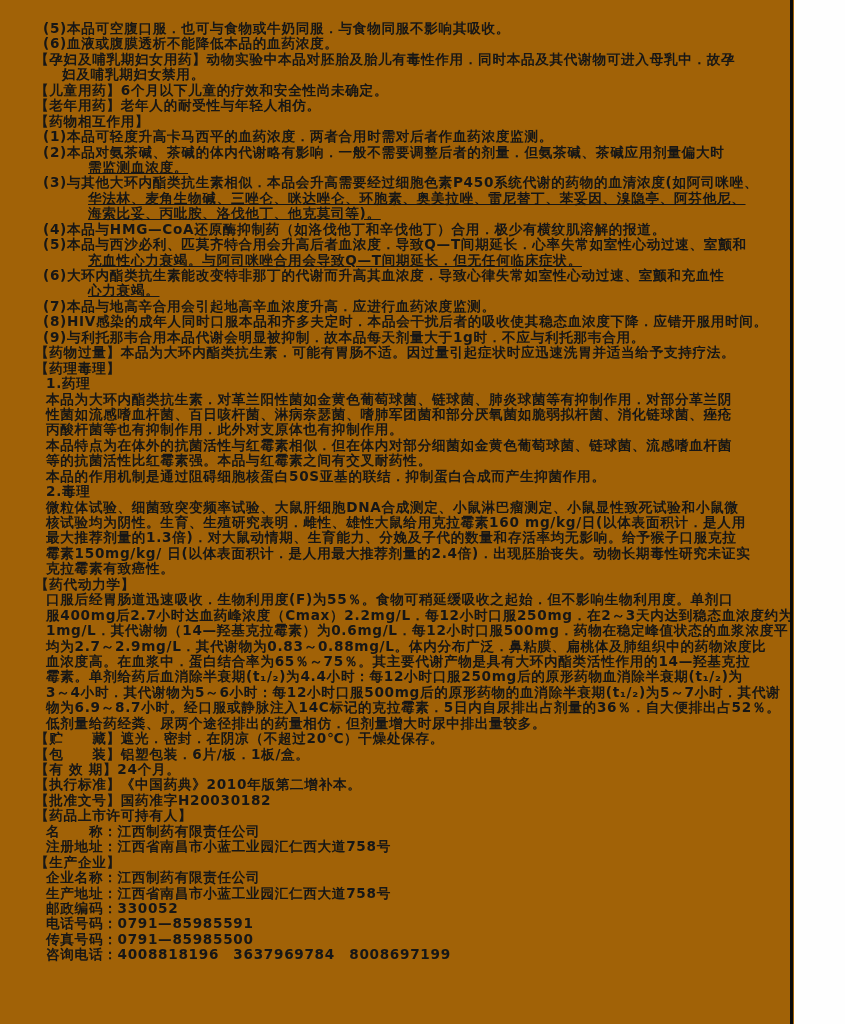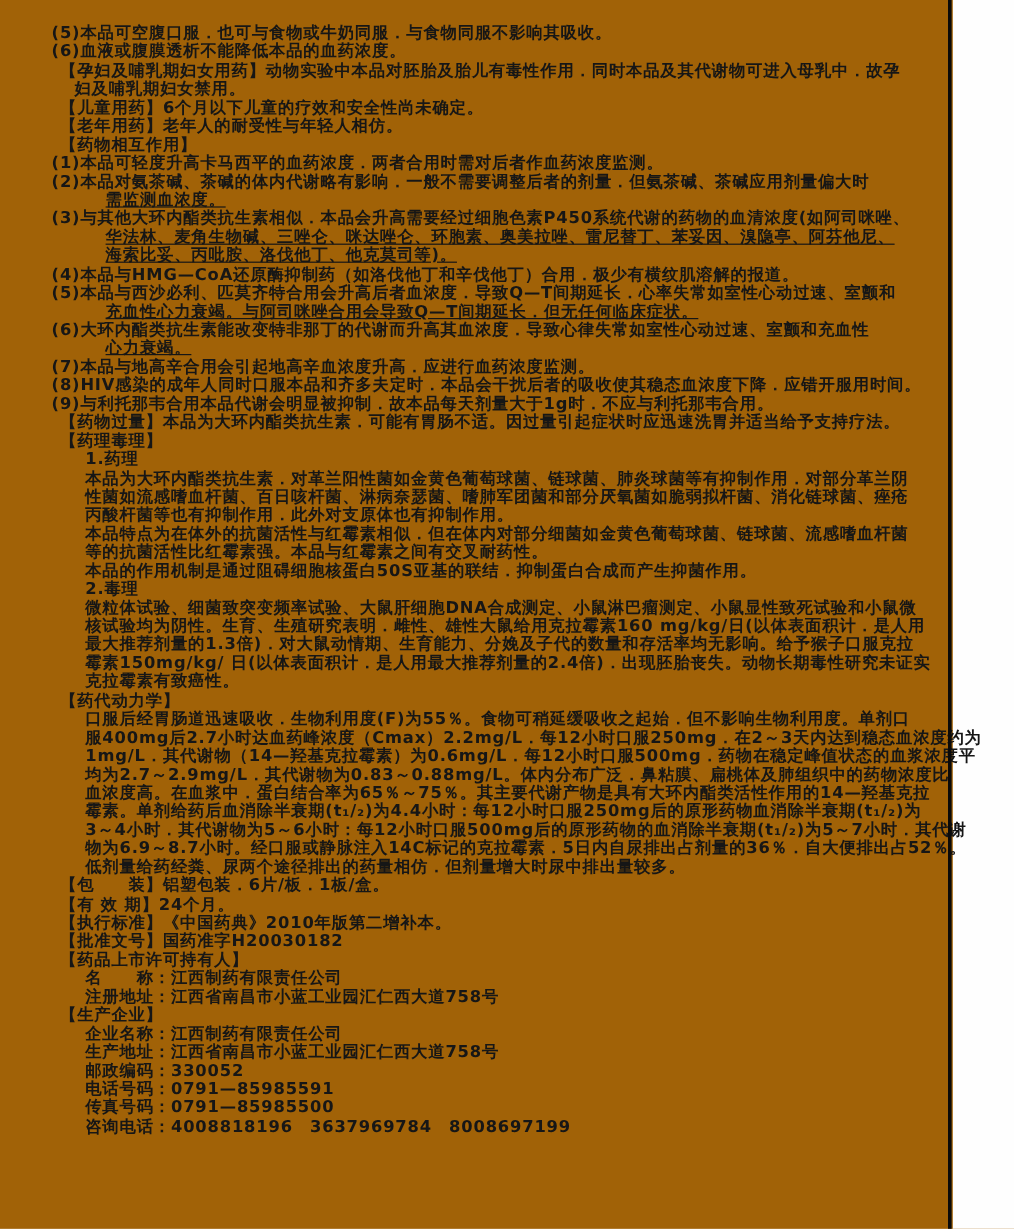--- a/index.html
+++ b/index.html
@@ -28,24 +28,24 @@
     height: 15.45px;
     line-height: 15.45px;
     font-size: 13.6px;
     font-weight: 600;
     letter-spacing: 0.7px;
     color: #161616;
     white-space: pre;
     overflow: visible;
   }
   
-  .ind-header { padding-left: 50px; }  
+  .ind-header { padding-left: 35px; }  
   .ind-item   { padding-left: 43px; }  
   .ind-cont   { padding-left: 88px; text-decoration: underline; }  
-  .ind-body   { padding-left: 46px; margin-left: 25px; }  
+  .ind-body   { padding-left: 46px; }  
   .ind-deep   { padding-left: 62px; }  
   .edge-line {
     position: absolute;
     top: 0;
     right: 1px;
     width: 3px;
     height: 1024px;
     background: #0a0a0a;
   }
 </style>
@@ -93,20 +93,21 @@
       <div class="line ind-header">【药代动力学】</div>
       <div class="line ind-body">口服后经胃肠道迅速吸收．生物利用度(F)为55％。食物可稍延缓吸收之起始．但不影响生物利用度。单剂口</div>
       <div class="line ind-body">服400mg后2.7小时达血药峰浓度（Cmax）2.2mg/L．每12小时口服250mg．在2～3天内达到稳态血浓度约为</div>
       <div class="line ind-body">1mg/L．其代谢物（14—羟基克拉霉素）为0.6mg/L．每12小时口服500mg．药物在稳定峰值状态的血浆浓度平</div>
       <div class="line ind-body">均为2.7～2.9mg/L．其代谢物为0.83～0.88mg/L。体内分布广泛．鼻粘膜、扁桃体及肺组织中的药物浓度比</div>
       <div class="line ind-body">血浓度高。在血浆中．蛋白结合率为65％～75％。其主要代谢产物是具有大环内酯类活性作用的14—羟基克拉</div>
       <div class="line ind-body">霉素。单剂给药后血消除半衰期(t₁/₂)为4.4小时：每12小时口服250mg后的原形药物血消除半衰期(t₁/₂)为</div>
       <div class="line ind-body">3～4小时．其代谢物为5～6小时：每12小时口服500mg后的原形药物的血消除半衰期(t₁/₂)为5～7小时．其代谢</div>
       <div class="line ind-body">物为6.9～8.7小时。经口服或静脉注入14C标记的克拉霉素．5日内自尿排出占剂量的36％．自大便排出占52％。</div>
       <div class="line ind-body">低剂量给药经粪、尿两个途径排出的药量相仿．但剂量增大时尿中排出量较多。</div>
+      <div class="line ind-header">【贮　　藏】遮光．密封．在阴凉（不超过20℃）干燥处保存。</div>
       <div class="line ind-header">【包　　装】铝塑包装．6片/板．1板/盒。</div>
       <div class="line ind-header">【有 效 期】24个月。</div>
       <div class="line ind-header">【执行标准】《中国药典》2010年版第二增补本。</div>
       <div class="line ind-header">【批准文号】国药准字H20030182</div>
       <div class="line ind-header">【药品上市许可持有人】</div>
       <div class="line ind-body">名　　称：江西制药有限责任公司</div>
       <div class="line ind-body">注册地址：江西省南昌市小蓝工业园汇仁西大道758号</div>
       <div class="line ind-header">【生产企业】</div>
       <div class="line ind-body">企业名称：江西制药有限责任公司</div>
       <div class="line ind-body">生产地址：江西省南昌市小蓝工业园汇仁西大道758号</div>

